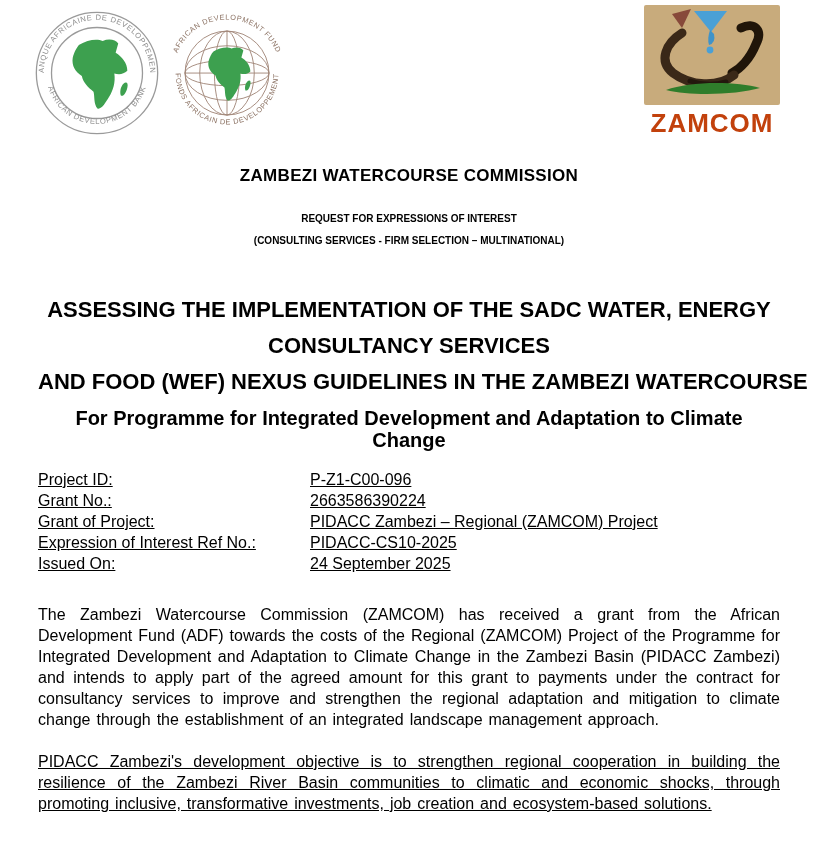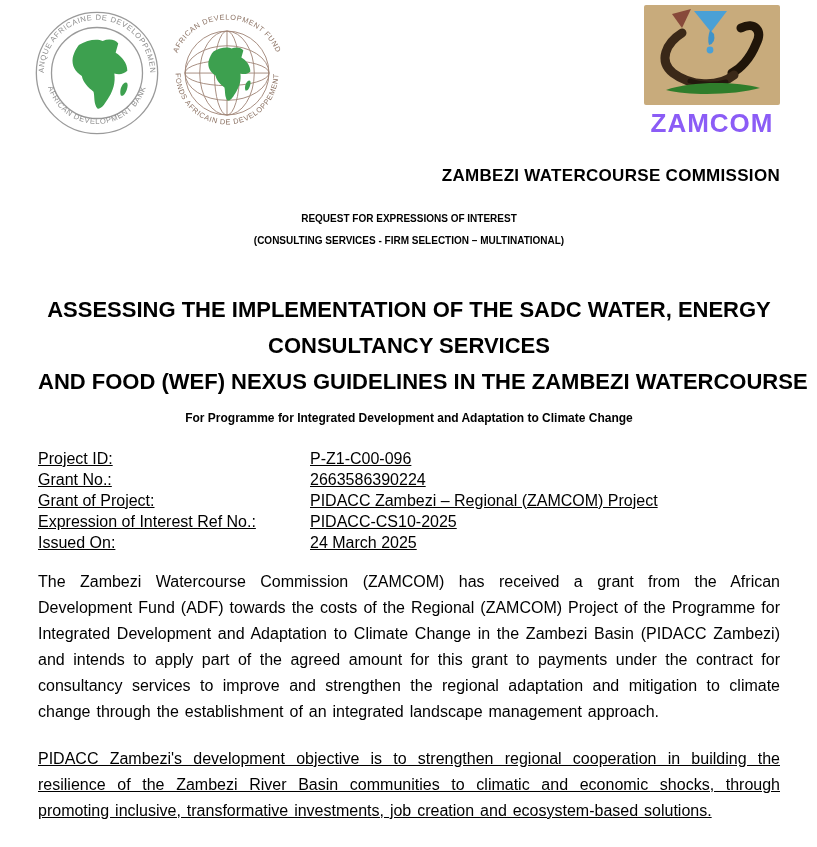--- a/index.html
+++ b/index.html
@@ -6,45 +6,45 @@
   body{width:817px;height:847px;font-family:"Liberation Sans",sans-serif;color:var(--text,#000);}
   .page{position:relative;width:817px;height:847px;box-sizing:border-box;
         padding:8px 37px 0 38px;overflow:hidden;background:var(--page-bg,#fff);}
 
   
   .logos-row{position:relative;height:132px;}
   .afdb-group{position:absolute;left:-6px;top:0;display:flex;align-items:flex-start;}
   .afdb-group svg{display:block;}
   .zamcom-block{position:absolute;right:0;top:-3px;width:136px;}
   .zamcom-label{font-weight:bold;font-size:26px;letter-spacing:1px;line-height:1.05;
-                color:#8b5cf6;text-align:center;margin-top:1px;}
+                color:#c2410c;text-align:center;margin-top:1px;}
 
   .ring-text{font-size:7px;letter-spacing:0.6px;font-family:"Liberation Sans",sans-serif;}
   .ring-gray{fill:var(--ring-gray,#8f8f8f);}
   .ring-brown{fill:var(--ring-brown,#8a7061);}
   .africa{fill:var(--africa-green,#3da04f);}
   .globe-grid{stroke:var(--globe-grid,#a3887a);fill:none;stroke-width:0.9;}
   .logo-circle{fill:none;stroke:#9a9a9a;stroke-width:1.2;}
 
   
-  .org-title{margin-top:26px;text-align:right;font-weight:bold;font-size:17px;
+  .org-title{margin-top:26px;text-align:center;font-weight:bold;font-size:17px;
              letter-spacing:0.3px;line-height:20px;}
   .request-block{margin-top:22px;text-align:center;font-weight:bold;font-size:10px;line-height:22px;}
   .assignment{margin-top:40px;text-align:center;font-weight:bold;font-size:22px;line-height:36px;}
   .assignment div{white-space:nowrap;}
-  .programme{margin-top:8px;text-align:center;font-weight:bold;font-size:12px;line-height:21.5px;}
+  .programme{margin-top:8px;text-align:center;font-weight:bold;font-size:20px;line-height:21.5px;}
 
   
   .fields{margin-top:18px;font-size:16px;line-height:21px;text-decoration:underline;}
   .field-row{display:flex;}
   .field-label{width:272px;flex:none;}
   .field-value{flex:1;}
 
   
-  .paragraphs{margin-top:16px;font-size:16px;line-height:26px;text-align:justify;word-spacing:1.5px;}
+  .paragraphs{margin-top:30px;font-size:16px;line-height:21px;text-align:justify;word-spacing:1.5px;}
   .para + .para{margin-top:21px;text-decoration:underline;}
 </style>
 </head>
 <body>
 
 <div class="page">
 
   <div class="logos-row">
 
     <div class="afdb-group">
@@ -144,21 +144,21 @@
     <div class="field-row">
       <div class="field-label">Grant of Project:</div>
       <div class="field-value">PIDACC Zambezi – Regional (ZAMCOM) Project</div>
     </div>
     <div class="field-row">
       <div class="field-label">Expression of Interest Ref No.:</div>
       <div class="field-value">PIDACC-CS10-2025</div>
     </div>
     <div class="field-row">
       <div class="field-label">Issued On:</div>
-      <div class="field-value">24 March 2025</div>
+      <div class="field-value">24 September 2025</div>
     </div>
   </div>
 
   <div class="paragraphs">
     <div class="para">The Zambezi Watercourse Commission (ZAMCOM) has received a grant from the African Development Fund (ADF) towards the costs of the Regional (ZAMCOM) Project of the Programme for Integrated Development and Adaptation to Climate Change in the Zambezi Basin (PIDACC Zambezi) and intends to apply part of the agreed amount for this grant to payments under the contract for consultancy services to improve and strengthen the regional adaptation and mitigation to climate change through the establishment of an integrated landscape management approach.</div>
     <div class="para">PIDACC Zambezi's development objective is to strengthen regional cooperation in building the resilience of the Zambezi River Basin communities to climatic and economic shocks, through promoting inclusive, transformative investments, job creation and ecosystem-based solutions.</div>
   </div>
 
 </div>
 

